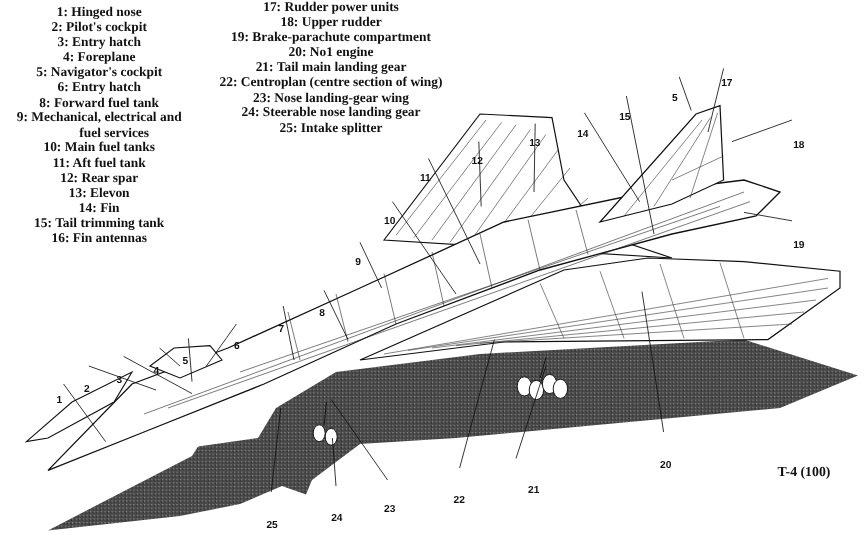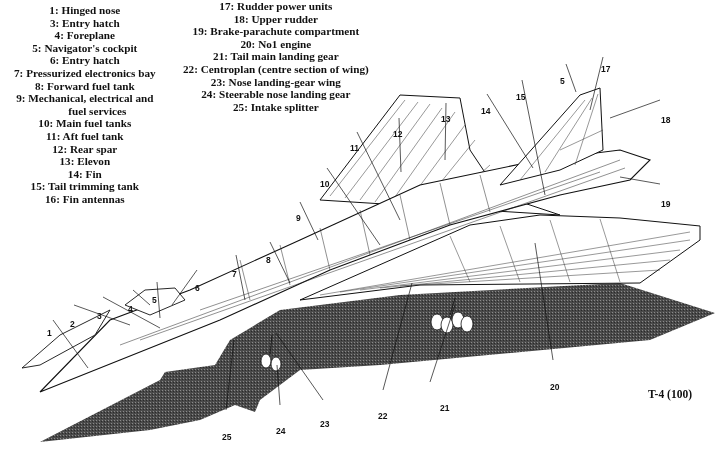--- a/index.html
+++ b/index.html
@@ -144,25 +144,25 @@
 <span class="callout" style="left:661px;top:179px">19</span>
 <span class="callout" style="left:550px;top:362px">20</span>
 <span class="callout" style="left:440px;top:383px">21</span>
 <span class="callout" style="left:378px;top:391px">22</span>
 <span class="callout" style="left:320px;top:399px">23</span>
 <span class="callout" style="left:276px;top:406px">24</span>
 <span class="callout" style="left:222px;top:412px">25</span>
 
 <div class="legend" id="legend-left">
   <div class="item"><span class="num">1:</span> <span>Hinged nose</span></div>
+  <div class="item"><span class="num">2:</span> <span>Pilot's cockpit</span></div>
   <div class="item"><span class="num">3:</span> <span>Entry hatch</span></div>
   <div class="item"><span class="num">4:</span> <span>Foreplane</span></div>
   <div class="item"><span class="num">5:</span> <span>Navigator's cockpit</span></div>
   <div class="item"><span class="num">6:</span> <span>Entry hatch</span></div>
-  <div class="item"><span class="num">7:</span> <span>Pressurized electronics bay</span></div>
   <div class="item"><span class="num">8:</span> <span>Forward fuel tank</span></div>
   <div class="item indent-wrap"><span class="num">9:</span> <span>Mechanical, electrical and</span><span class="cont">fuel services</span></div>
   <div class="item"><span class="num">10:</span> <span>Main fuel tanks</span></div>
   <div class="item"><span class="num">11:</span> <span>Aft fuel tank</span></div>
   <div class="item"><span class="num">12:</span> <span>Rear spar</span></div>
   <div class="item"><span class="num">13:</span> <span>Elevon</span></div>
   <div class="item"><span class="num">14:</span> <span>Fin</span></div>
   <div class="item"><span class="num">15:</span> <span>Tail trimming tank</span></div>
   <div class="item"><span class="num">16:</span> <span>Fin antennas</span></div>
 </div>

